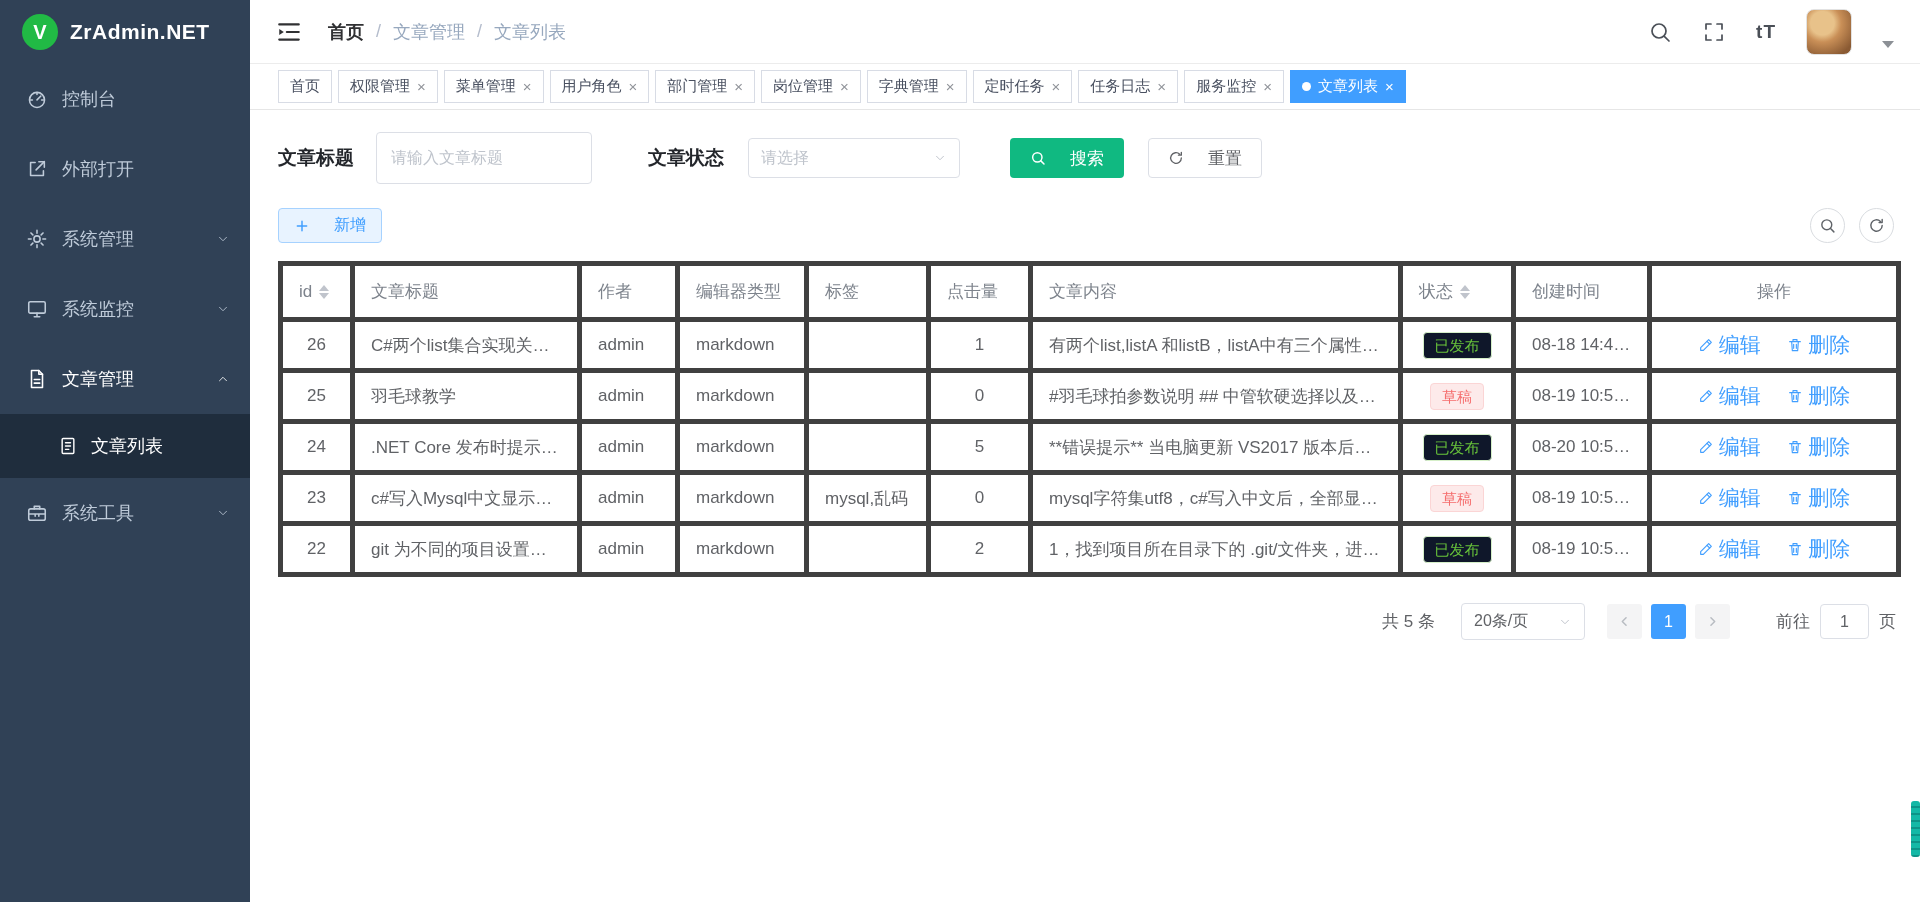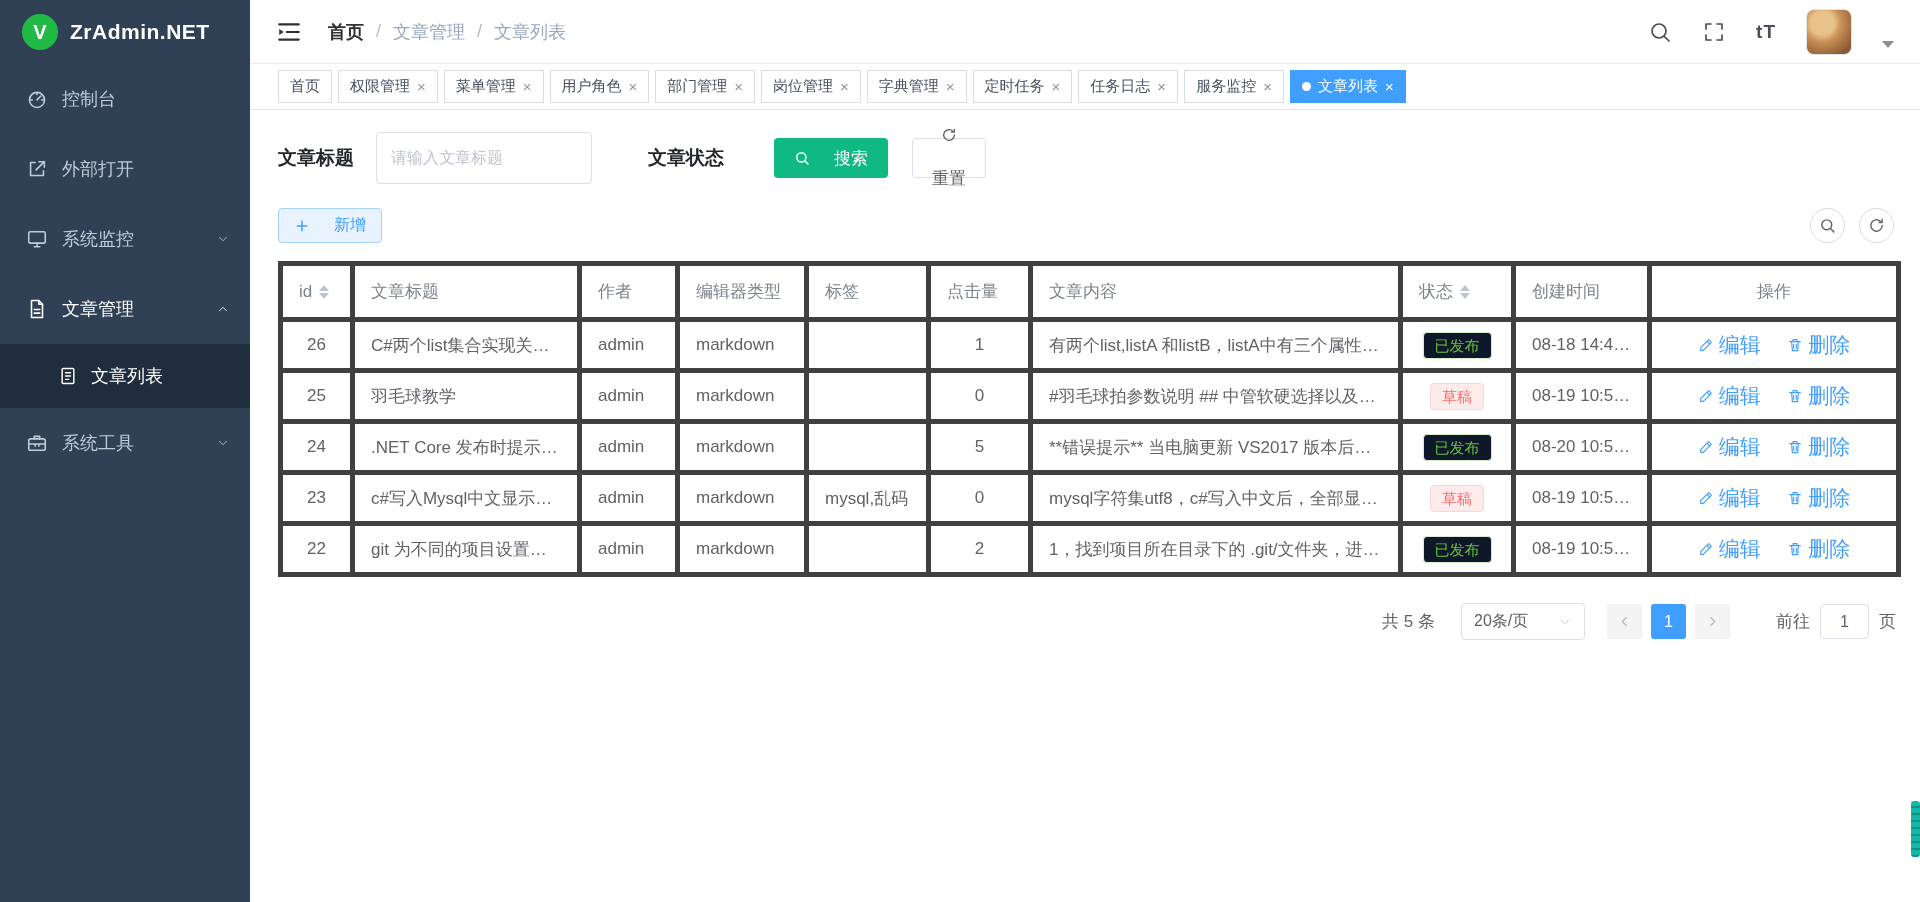--- a/index.html
+++ b/index.html
@@ -56,21 +56,21 @@
   .filterbar { display:flex; align-items:center; }
   .f-label { font-size:19px; font-weight:bold; color:#23262b; }
   .f-input { width:216px; height:52px; border:1px solid #dcdfe6; border-radius:4px; padding:0 14px; font-size:16px; color:#606266; outline:none; margin-left:22px; font-family:inherit; }
   .f-input::placeholder { color:#bfc4cc; }
   .f-select { width:212px; height:40px; border:1px solid #dcdfe6; border-radius:4px; padding:0 12px; display:flex; align-items:center; justify-content:space-between; margin-left:24px; cursor:pointer; background:#fff; }
   .f-select .ph { color:#bfc4cc; font-size:16px; }
   .sel-caret { width:14px; height:14px; color:#c0c4cc; display:flex; }
   .gap-lg { margin-left:56px; }
   .btn { height:40px; border-radius:4px; display:inline-flex; align-items:center; justify-content:center; gap:24px; font-size:17px; cursor:pointer; border:1px solid transparent; padding:0 19px; font-family:inherit; }
   .btn-search { background:#10b981; color:#fff; margin-left:50px; }
-  .btn-reset { background:#fff; color:#606266; border-color:#dcdfe6; margin-left:24px;flex-direction:column; }
+  .btn-reset { background:#fff; color:#606266; border-color:#dcdfe6; margin-left:24px; }
   .btn .bicon { width:16px; height:16px; display:flex; }
 
   
   .toolbar-row { display:flex; align-items:center; margin-top:24px; }
   .btn-add { height:35px; background:#e8f3ff; border:1px solid #a6d2ff; color:#409eff; font-size:16px; padding:0 15px; }
   .tool-circles { margin-left:auto; display:flex; gap:14px; }
   .circle-btn { width:35px; height:35px; border-radius:50%; border:1px solid #d9dce0; background:#fff; color:#5f6368; display:flex; align-items:center; justify-content:center; cursor:pointer; }
   .circle-btn .bicon { width:17px; height:17px; display:flex; }
 
   
@@ -134,20 +134,34 @@
       <span class="mi-icon">
         <svg class="stroke" viewBox="0 0 24 24">
             <path d="M10 5H5v14h14v-5"></path>
             <path d="M14 4h6v6"></path>
             <path d="M20 4l-9 9"></path>
           </svg>
       </span>
       <span class="mi-label">外部打开</span>
     </div>
 
+    <div class="menu-item">
+      <span class="mi-icon">
+        <svg class="stroke" viewBox="0 0 24 24">
+            <circle cx="12" cy="12" r="3.4"></circle>
+            <path d="M12 2.6v3M12 18.4v3M2.6 12h3M18.4 12h3M5.4 5.4l2.1 2.1M16.5 16.5l2.1 2.1M18.6 5.4l-2.1 2.1M7.5 16.5l-2.1 2.1"></path>
+          </svg>
+      </span>
+      <span class="mi-label">系统管理</span>
+      <span class="mi-arrow">
+        <svg class="stroke" viewBox="0 0 24 24">
+            <polyline points="6 9 12 15 18 9"></polyline>
+          </svg>
+      </span>
+    </div>
 
     <div class="menu-item">
       <span class="mi-icon">
         <svg class="stroke" viewBox="0 0 24 24">
             <rect x="3" y="4" width="18" height="12.5" rx="1.6"></rect>
             <path d="M9 20.5h6M12 16.5v4"></path>
           </svg>
       </span>
       <span class="mi-label">系统监控</span>
       <span class="mi-arrow">
@@ -279,20 +293,28 @@
         <span class="tab-close">×</span>
       </div>
     </div>
 
     <div class="content">
 
       <div class="filterbar">
         <span class="f-label">文章标题</span>
         <input class="f-input" placeholder="请输入文章标题" style="">
         <span class="f-label gap-lg">文章状态</span>
+        <div class="f-select">
+          <span class="ph">请选择</span>
+          <span class="sel-caret">
+            <svg class="stroke" viewBox="0 0 24 24">
+                <polyline points="6 9 12 15 18 9"></polyline>
+              </svg>
+          </span>
+        </div>
         <button class="btn btn-search">
           <span class="bicon">
             <svg class="stroke" viewBox="0 0 24 24" style="stroke-width:2.2">
                 <circle cx="11" cy="11" r="7"></circle>
                 <path d="M16.3 16.3L21 21"></path>
               </svg>
           </span>
           <span>搜索</span>
         </button>
         <button class="btn btn-reset">

